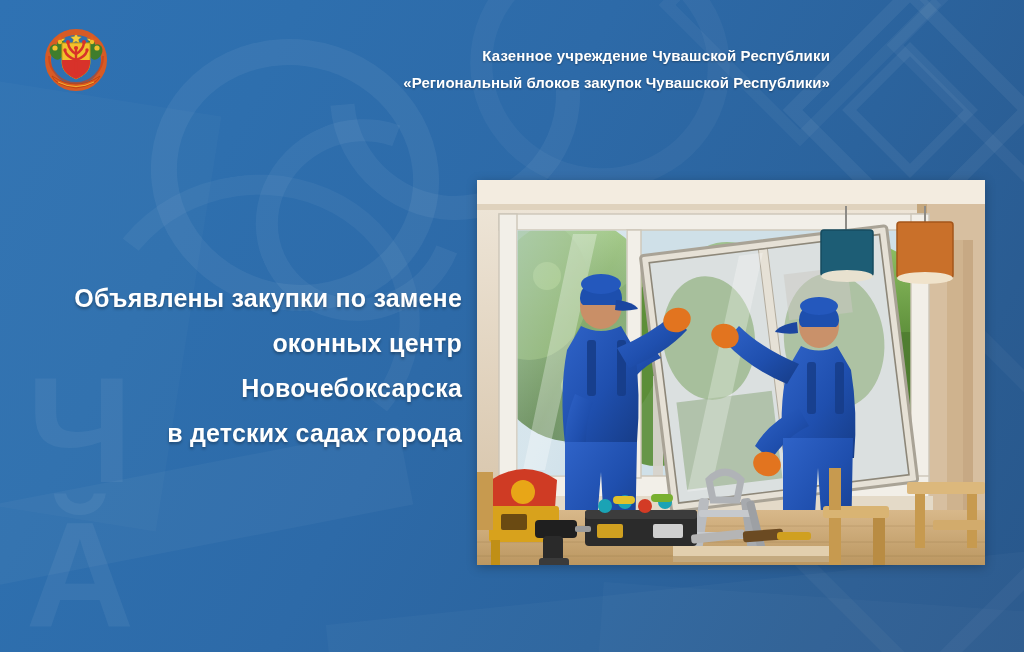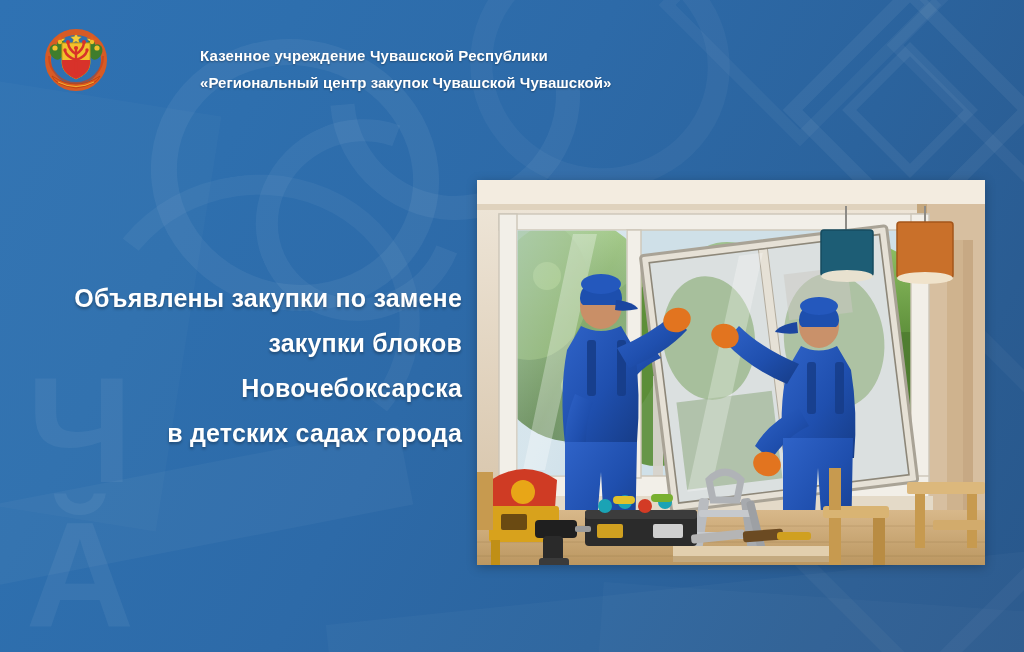--- a/index.html
+++ b/index.html
@@ -76,21 +76,21 @@
   #header { position:absolute; left:0; top:0; width:1024px; height:118px; }
 
   #emblem {
     position:absolute; left:42px; top:26px;
     width:68px; height:72px;
   }
   #emblem svg { display:block; width:68px; height:72px; }
 
   #org-title {
     position:absolute; left:200px; top:42px; width:630px;
-    text-align:left;
+    text-align:right;
     color:#ffffff;
     font-size:15px; font-weight:700; line-height:27px;
     letter-spacing:0.15px;
     text-shadow:0 1px 2px rgba(0,0,0,0.35);
     white-space:nowrap;
   }
   #org-title .ln { display:block; }
   #org-title .ln2 { letter-spacing:0.05px; }
 
   
@@ -188,27 +188,27 @@
           <circle cx="34" cy="22" r="2.1"></circle>
         </g>
 
         <path d="M10 50 q24 16 48 0 q-3 9 -24 12 q-21 -3 -24 -12z" fill="#e05a1e" stroke="#b8410f" stroke-width="0.8"></path>
         <path d="M16 56 q18 9 36 0" fill="none" stroke="#f4cf3a" stroke-width="1" opacity="0.75"></path>
       </svg>
     </div>
 
     <div id="org-title">
       <span class="ln ln1">Казенное учреждение Чувашской Республики</span>
-      <span class="ln ln2">«Региональный центр закупок Чувашской Чувашской»</span>
+      <span class="ln ln2">«Региональный блоков закупок Чувашской Республики»</span>
     </div>
   </div>
 
   <div id="headline">
     <span class="hl">Объявлены закупки по замене</span>
-    <span class="hl">закупки блоков</span>
+    <span class="hl">оконных центр</span>
     <span class="hl">Новочебоксарска</span>
     <span class="hl">в детских садах города</span>
   </div>
 
   <div id="photo">
     <svg viewBox="0 0 508 385" xmlns="http://www.w3.org/2000/svg">
       <defs>
         <linearGradient id="gFoliage" x1="0" y1="0" x2="0" y2="1">
           <stop offset="0%" stop-color="#8fbf63"></stop>
           <stop offset="45%" stop-color="#5d8f3a"></stop>

